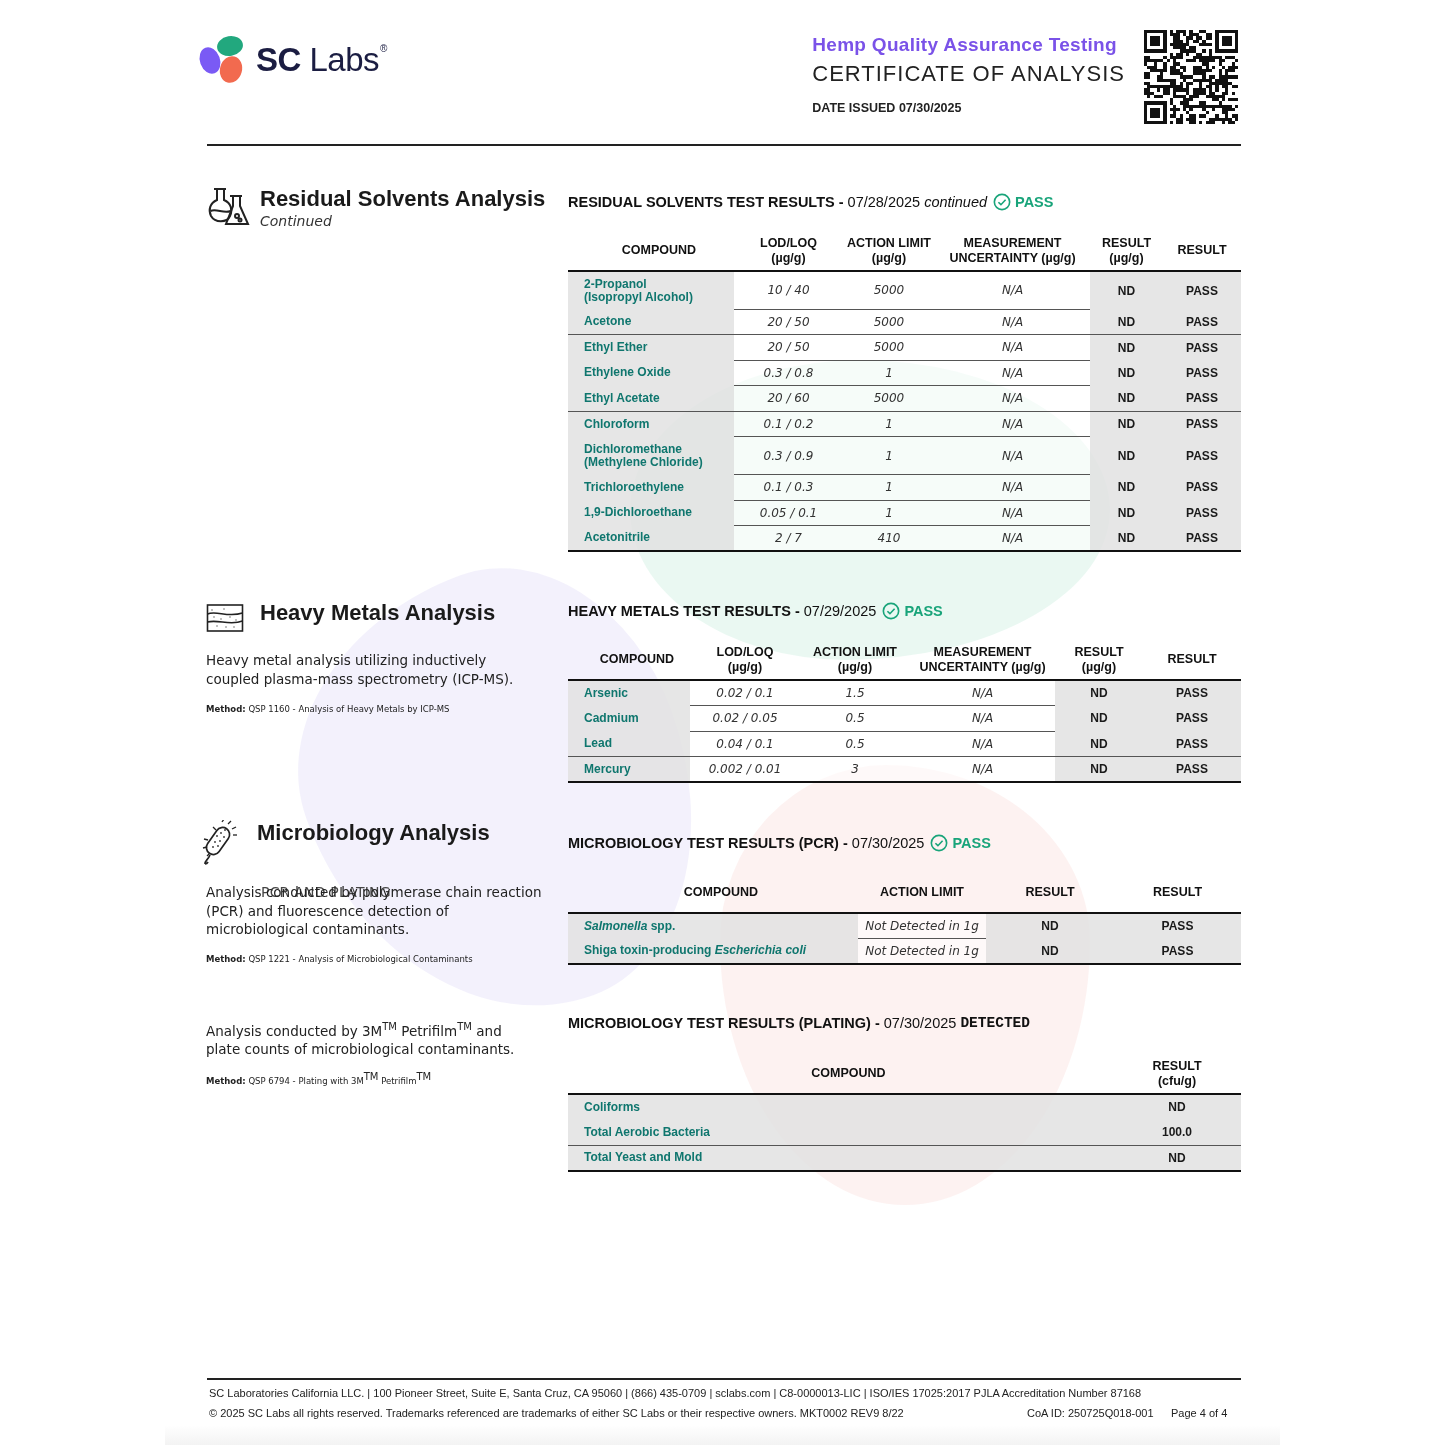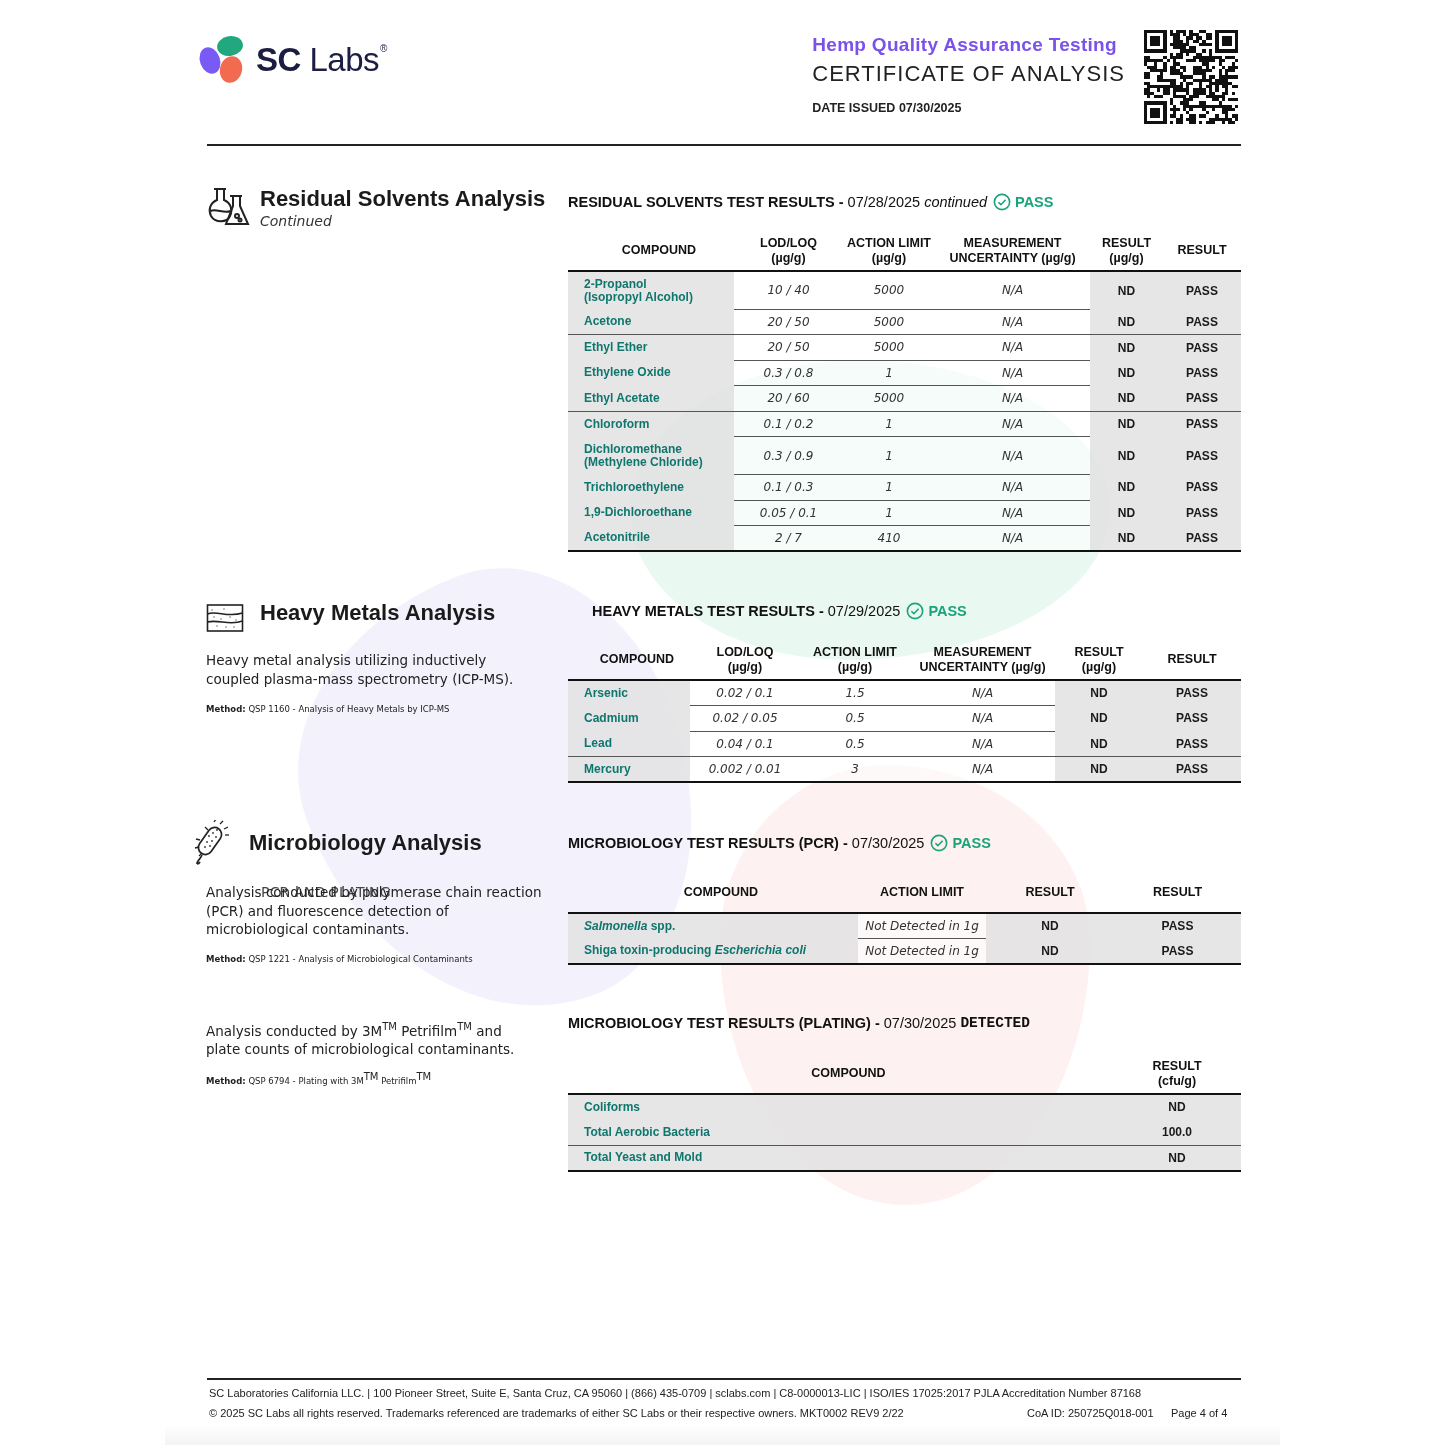--- a/index.html
+++ b/index.html
@@ -604,21 +604,21 @@
         <circle cx="28" cy="25" r=".7"></circle>
         <circle cx="6" cy="8" r=".7"></circle>
         <circle cx="18" cy="7" r=".7"></circle>
       </g>
   </svg>
   <div class="sec-title">Heavy Metals Analysis</div>
 </div>
 <div class="desc" style="left:206px; top:651px; width:330px;">Heavy metal analysis utilizing inductively coupled plasma-mass spectrometry (ICP-MS).</div>
 <div class="method" style="left:206px; top:704px;"><b>Method:</b> <span>QSP 1160 - Analysis of Heavy Metals by ICP-MS</span></div>
 
-<div class="tbl-title" style="left:568px; top:602px;margin-left:24px;">
+<div class="tbl-title" style="left:568px; top:602px;">
   <span class="b">HEAVY METALS TEST RESULTS</span>&nbsp;<span class="b">-</span>&nbsp;<span>07/29/2025</span>
   <span class="pass-badge">
     <svg viewBox="0 0 20 20">
         <circle cx="10" cy="10" r="8.5" fill="none" stroke="#19a47a" stroke-width="1.8"></circle>
         <path d="M6 10.3 L8.8 13 L14 7.5" fill="none" stroke="#19a47a" stroke-width="1.8"></path>
       </svg>
     <span>PASS</span>
   </span>
 </div>
 
@@ -670,21 +670,21 @@
         <td class="cmp">Mercury</td>
         <td class="mid">0.002 / 0.01</td>
         <td class="mid">3</td>
         <td class="mid">N/A</td>
         <td class="res">ND</td>
         <td class="res">PASS</td>
       </tr>
     </tbody>
 </table>
 
-<div class="sec-head" style="left:194px; top:820px;align-items:center;">
+<div class="sec-head" style="left:202px; top:820px;">
   <svg class="sec-icon" style="width:38px;height:46px;margin-right:17px;" viewBox="0 0 38 46" fill="none" stroke="#222" stroke-width="1.7">
     <rect x="9" y="6" width="14" height="30" rx="7" transform="rotate(35 16 21)"></rect>
     <g stroke-width="1.3">
         <line x1="26" y1="4" x2="29" y2="1"></line>
         <line x1="30" y1="9" x2="34" y2="7"></line>
         <line x1="31" y1="15" x2="35" y2="15"></line>
         <line x1="20" y1="2" x2="22" y2="-1"></line>
         <line x1="6" y1="20" x2="2" y2="19"></line>
         <line x1="5" y1="27" x2="1" y2="28"></line>
         <line x1="8" y1="33" x2="5" y2="36"></line>
@@ -779,15 +779,15 @@
       </tr>
       <tr class="last">
         <td class="cmp">Total Yeast and Mold</td>
         <td class="res">ND</td>
       </tr>
     </tbody>
 </table>
 
 <div class="rule-bot"></div>
 <div class="foot" style="left:209px; top:1387px;">SC Laboratories California LLC. | 100 Pioneer Street, Suite E, Santa Cruz, CA 95060 | (866) 435-0709 | sclabs.com | C8-0000013-LIC | ISO/IES 17025:2017 PJLA Accreditation Number 87168</div>
-<div class="foot" style="left:209px; top:1407px;">© 2025 SC Labs all rights reserved. Trademarks referenced are trademarks of either SC Labs or their respective owners. MKT0002 REV9 2/22</div>
+<div class="foot" style="left:209px; top:1407px;">© 2025 SC Labs all rights reserved. Trademarks referenced are trademarks of either SC Labs or their respective owners. MKT0002 REV9 8/22</div>
 <div class="foot" style="left:1027px; top:1407px;">CoA ID: 250725Q018-001</div>
 <div class="foot" style="left:1171px; top:1407px;">Page 4 of 4</div>
 
 </body></html>

